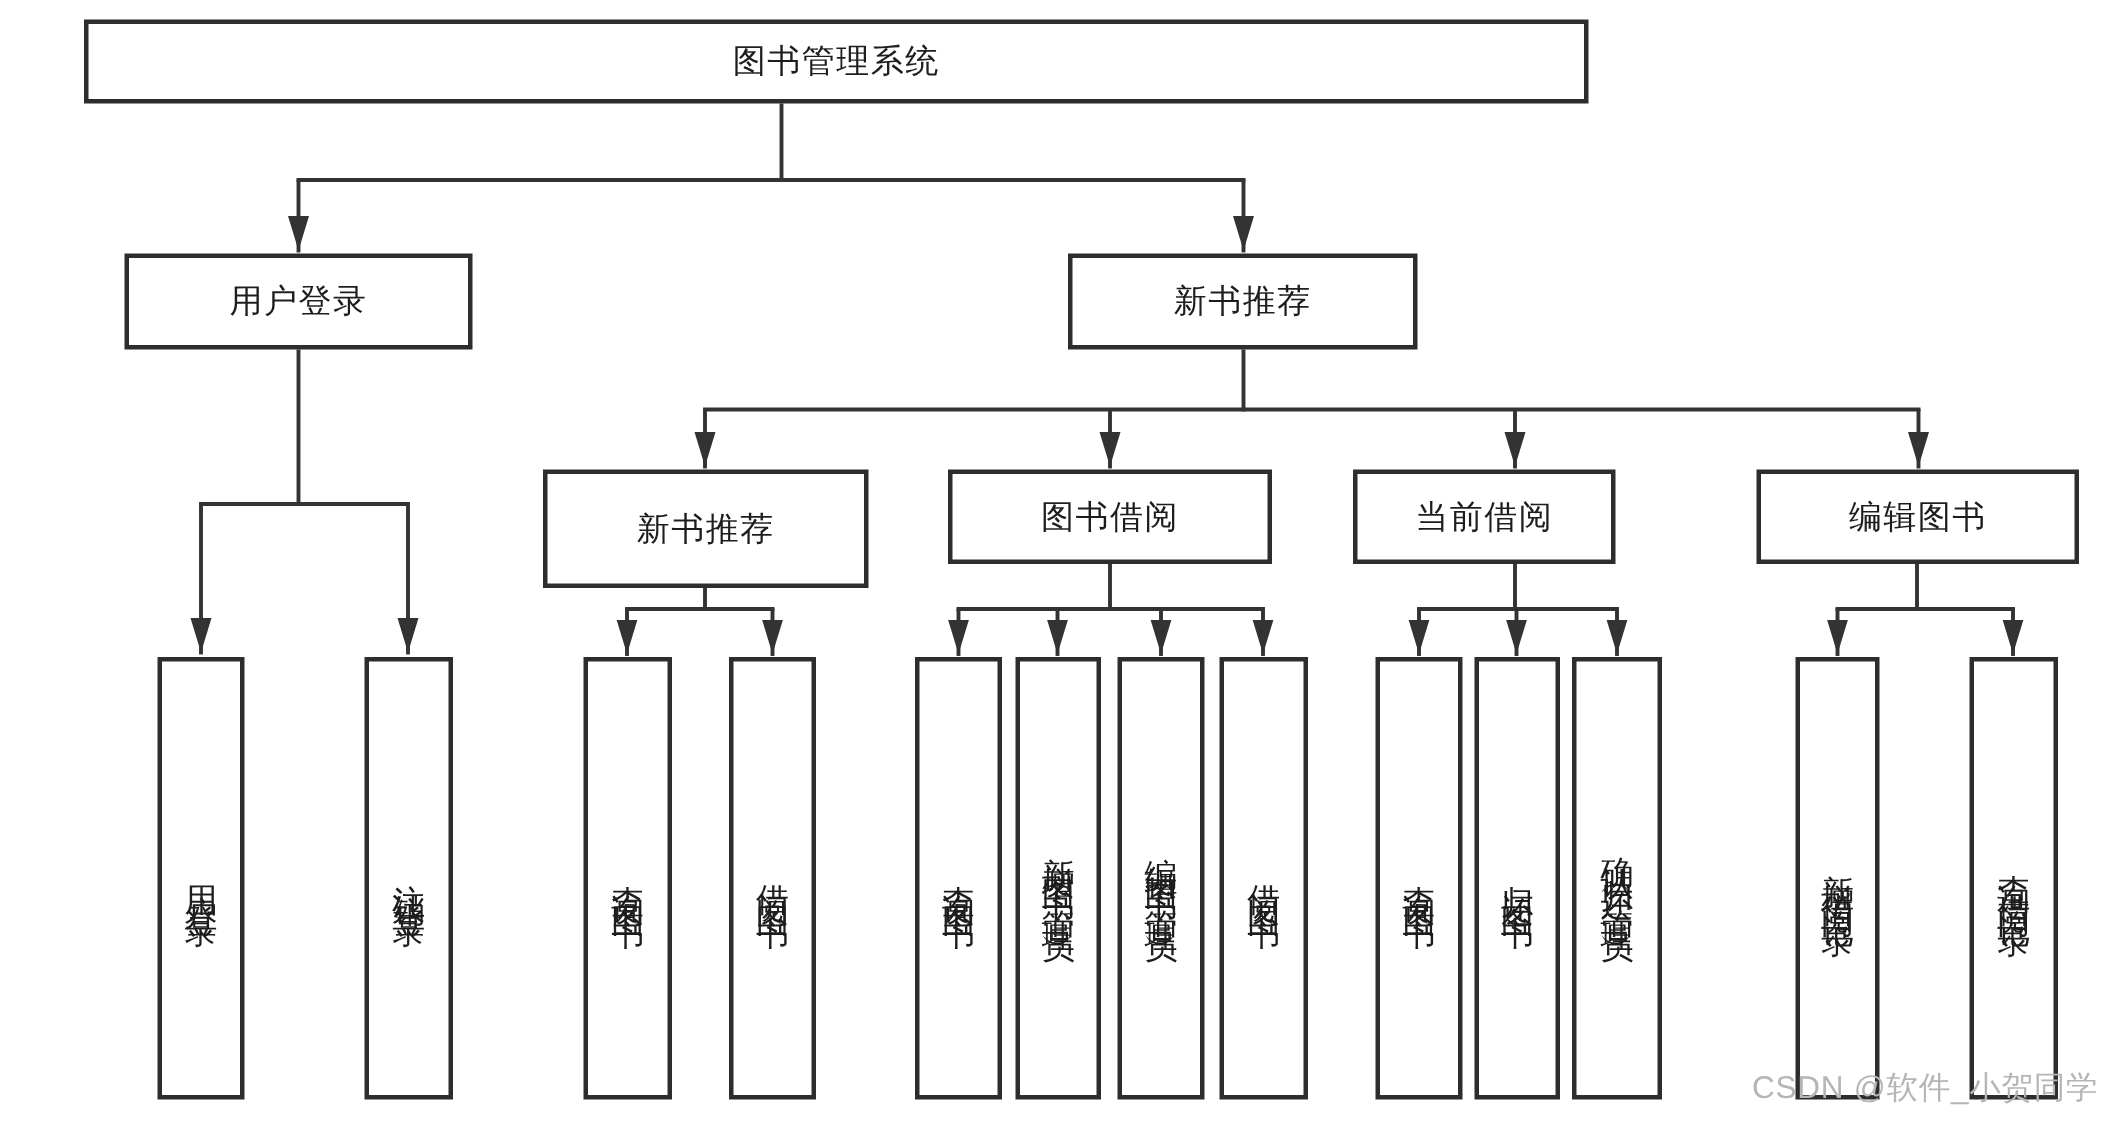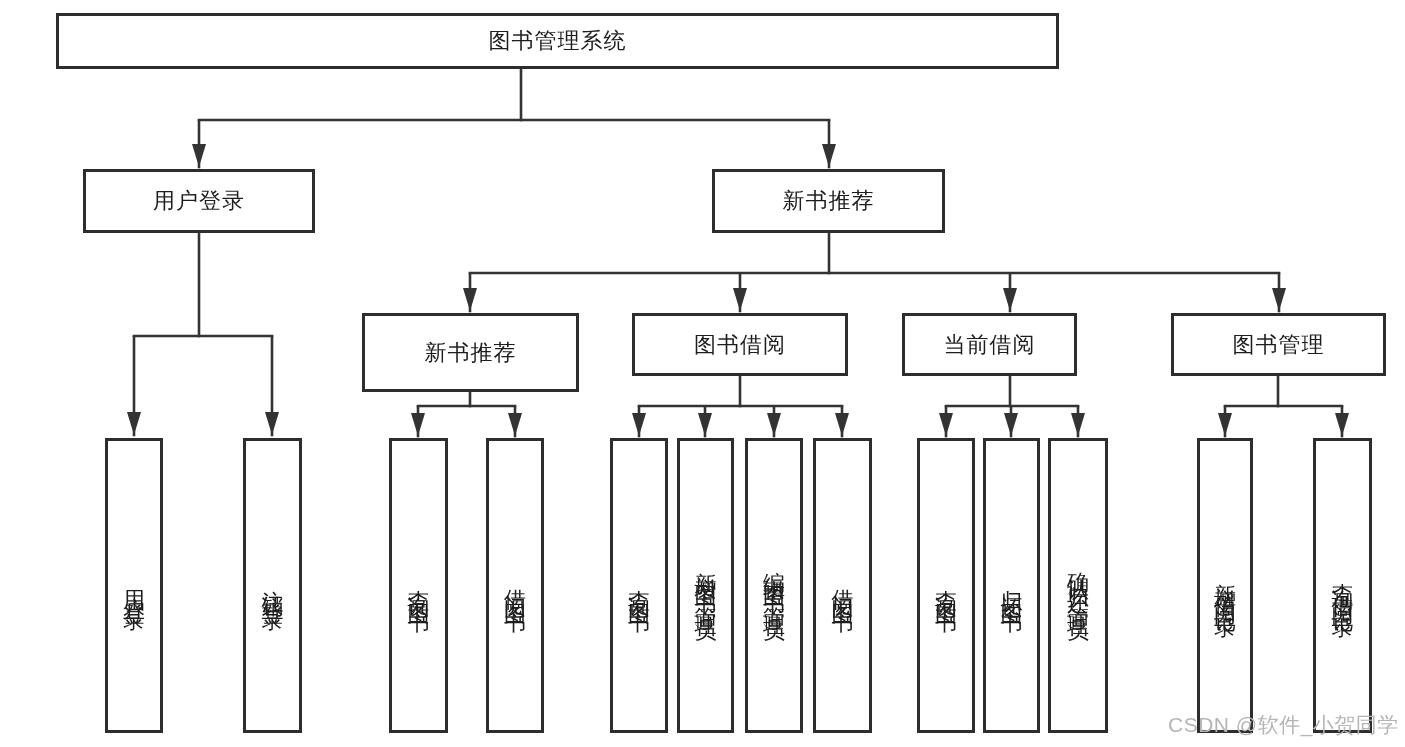--- a/index.html
+++ b/index.html
@@ -137,21 +137,21 @@
   <div class="hbox" style="left:362px; top:313px; width:217px; height:79px;">
     <span class="lbl">新书推荐</span>
   </div>
   <div class="hbox" style="left:632px; top:313px; width:216px; height:63px;text-align:center;">
     <span class="lbl">图书借阅</span>
   </div>
   <div class="hbox" style="left:902px; top:313px; width:175px; height:63px;">
     <span class="lbl">当前借阅</span>
   </div>
   <div class="hbox" style="left:1171px; top:313px; width:215px; height:63px;">
-    <span class="lbl">图书管理</span>
+    <span class="lbl">编辑图书</span>
   </div>
 
   <div class="vbox" style="left:105px; top:438px; width:58px; height:295px;">
     <span class="lbl">用户登录</span>
   </div>
   <div class="vbox" style="left:243px; top:438px; width:59px; height:295px;">
     <span class="lbl">注销登录</span>
   </div>
 
   <div class="vbox" style="left:389px; top:438px; width:59px; height:295px;">

